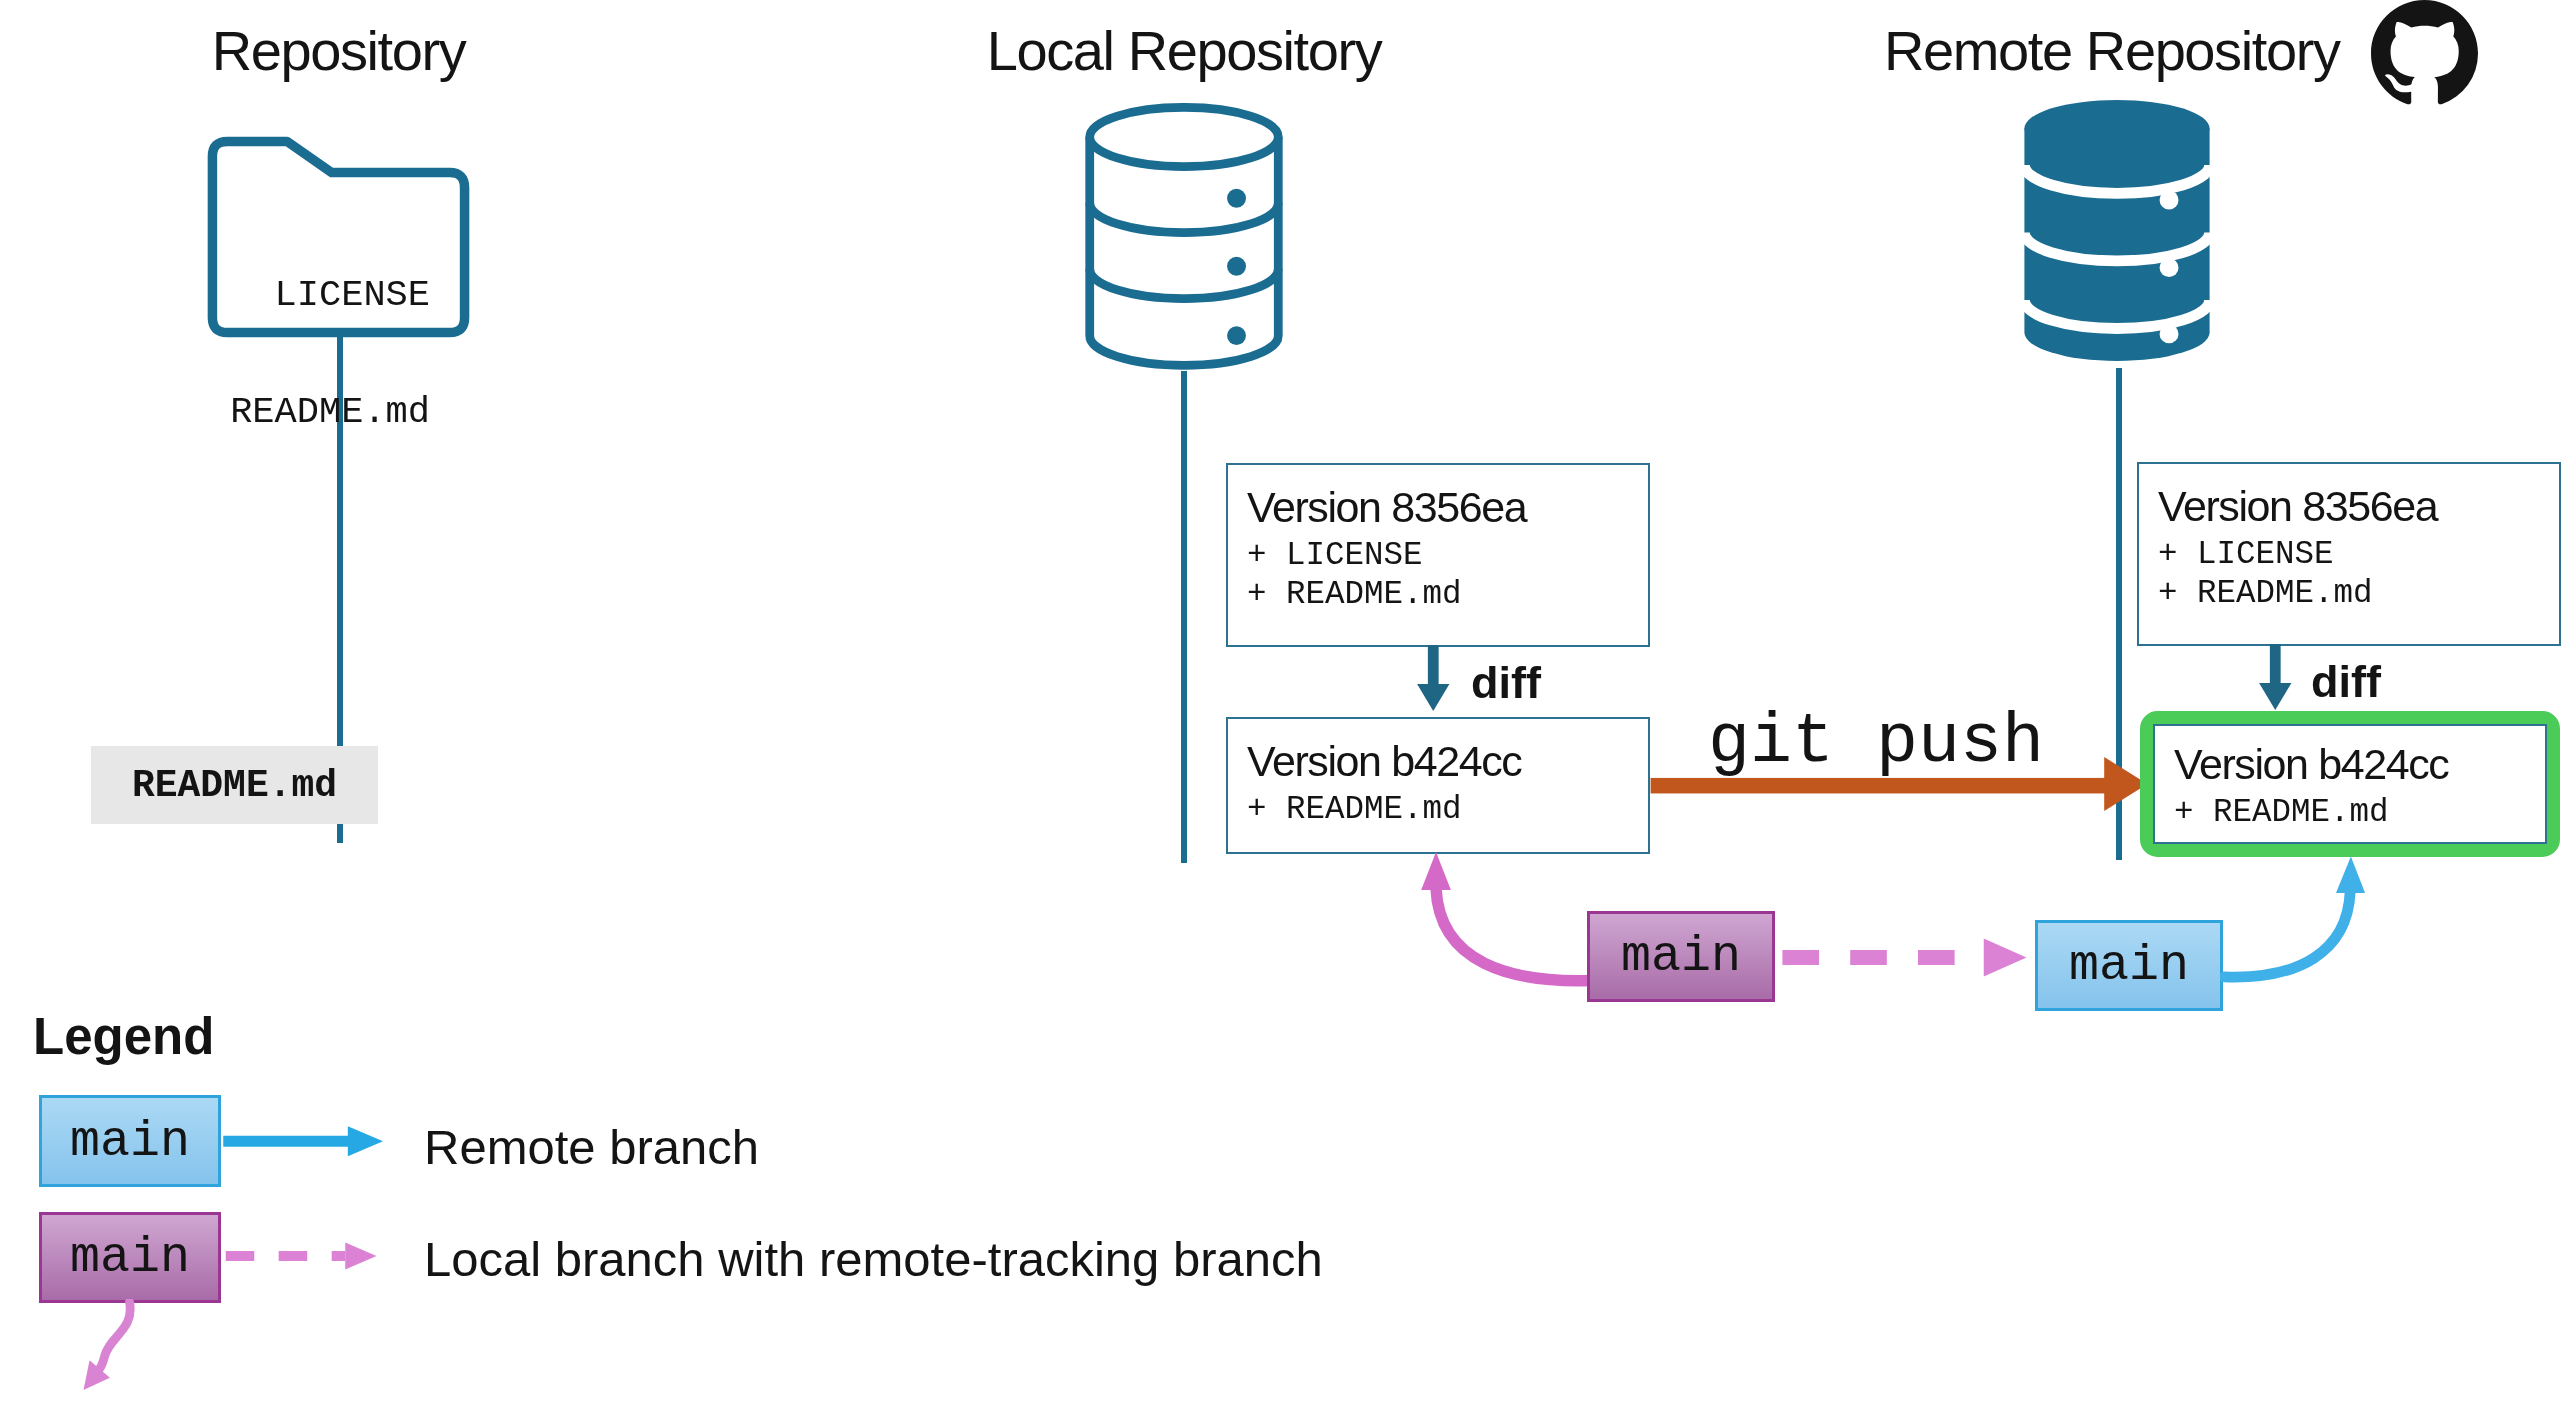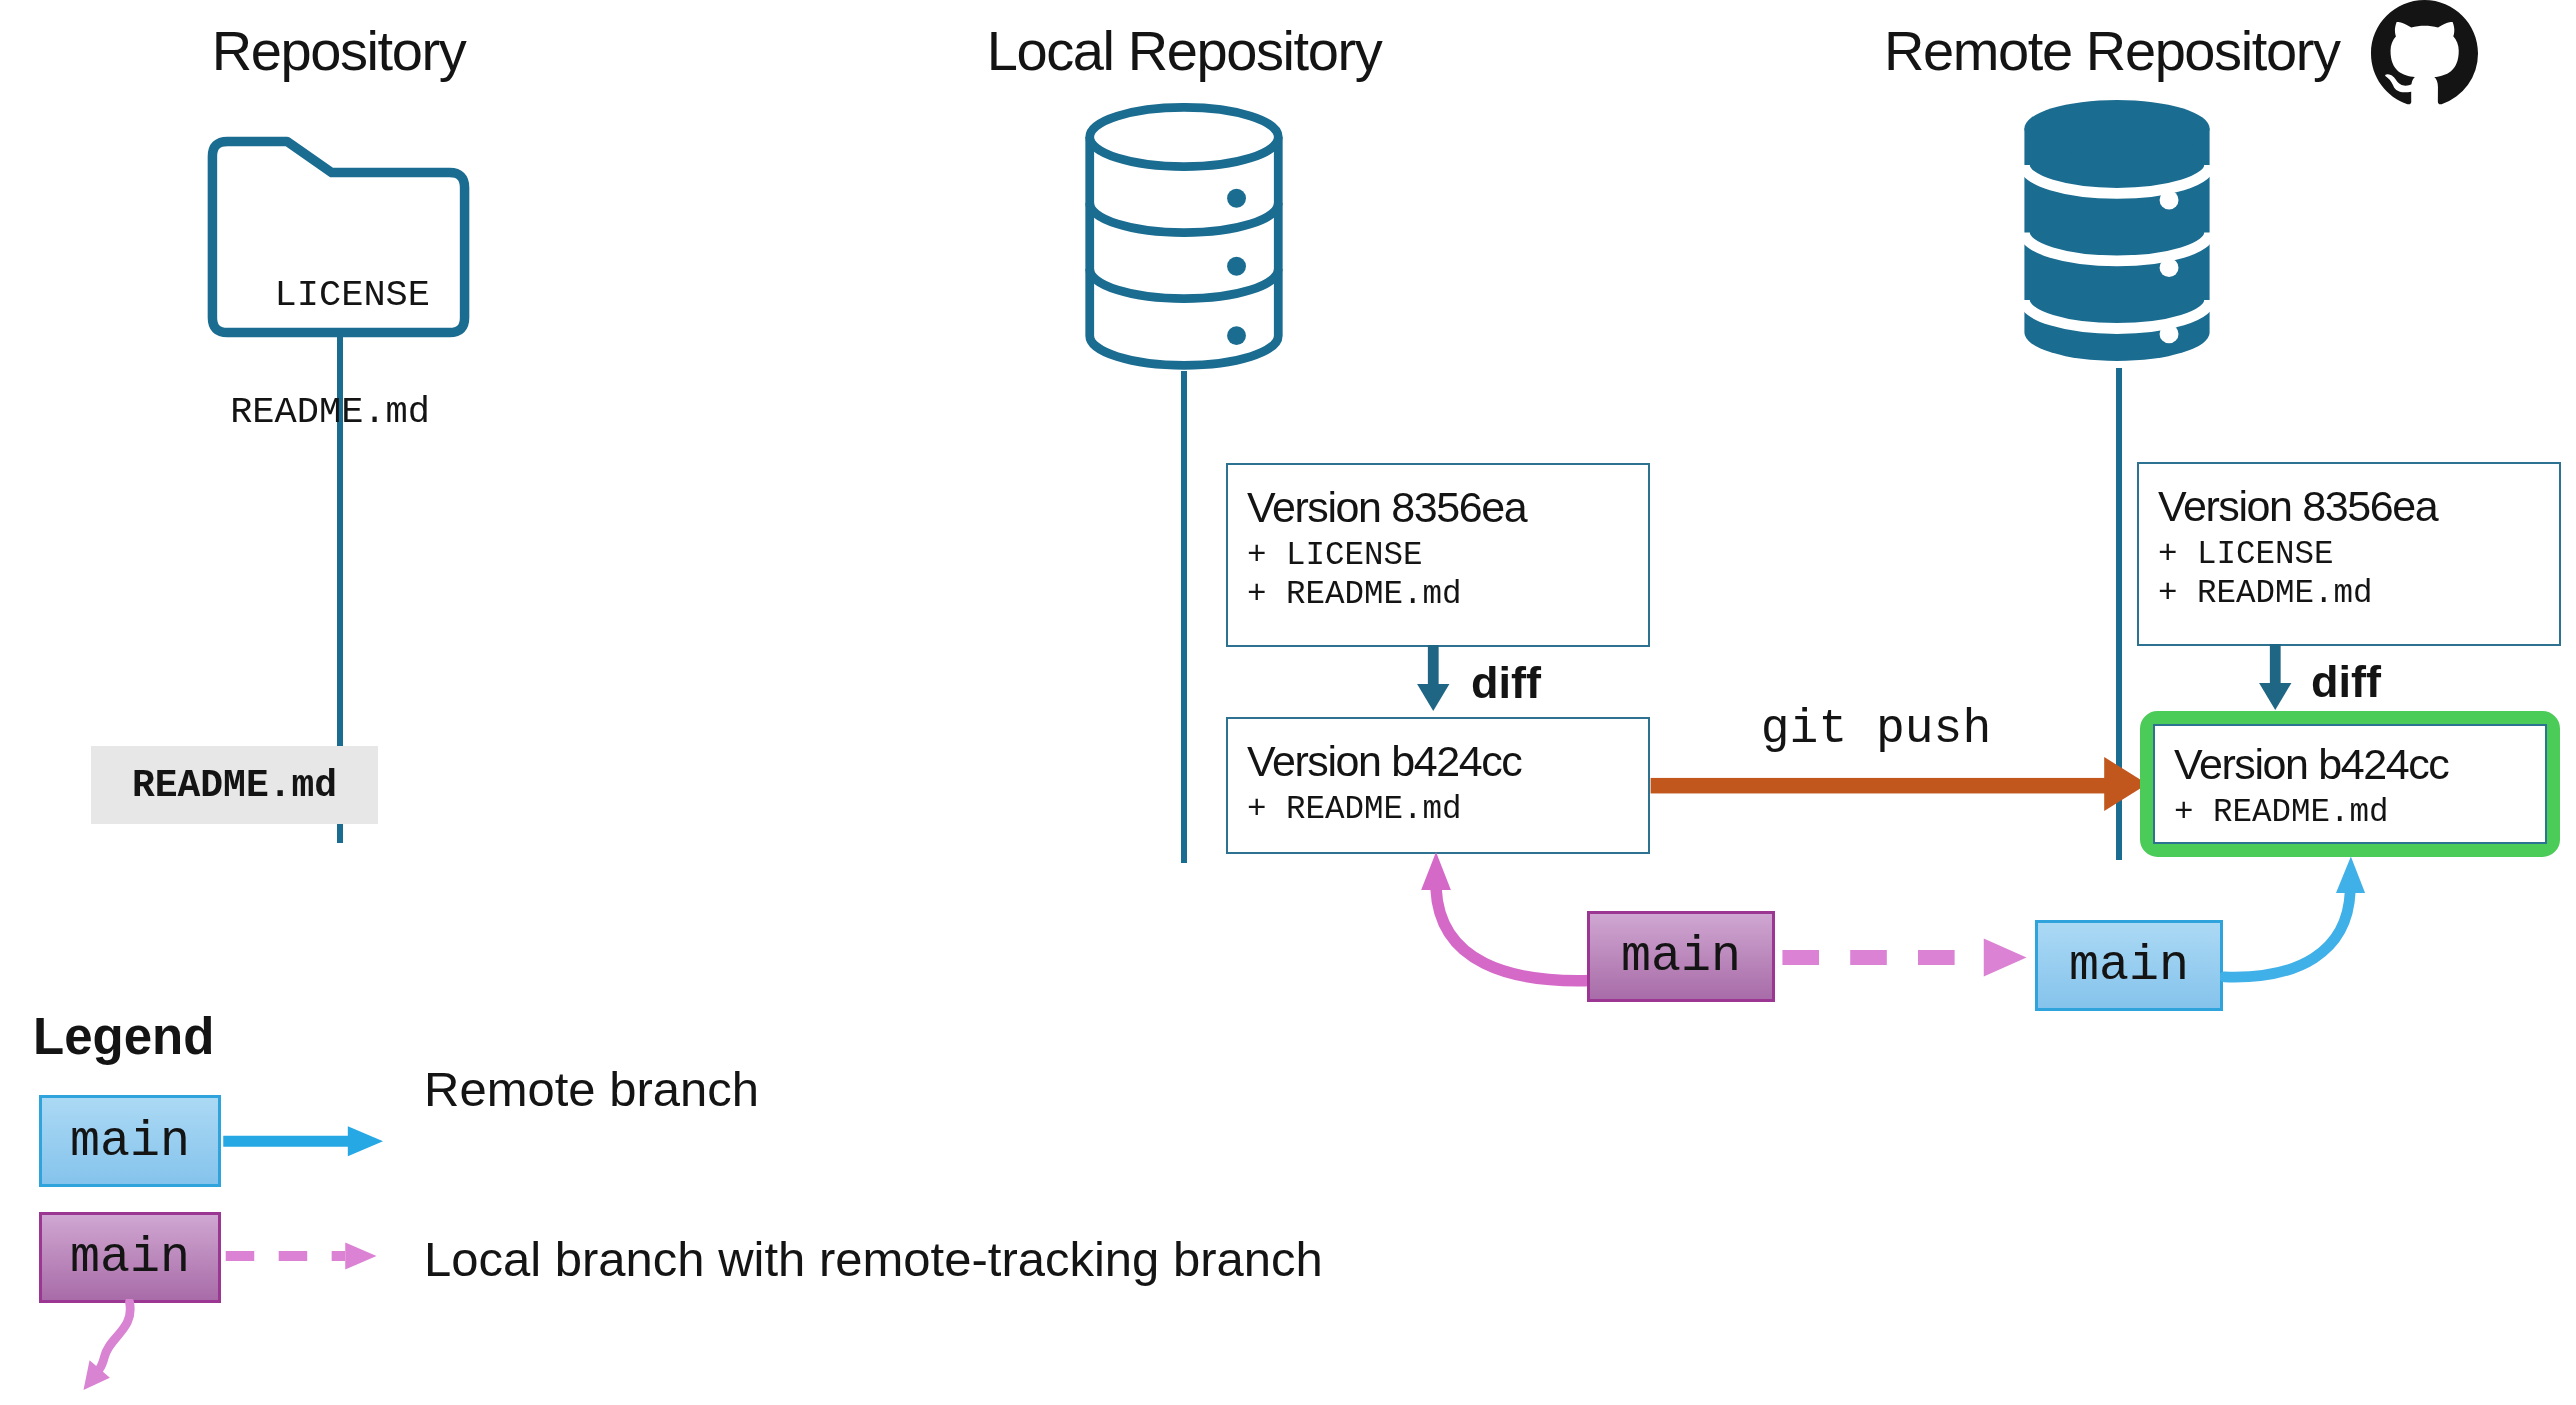--- a/index.html
+++ b/index.html
@@ -25,21 +25,21 @@
   .vbox .vtitle{font-size:43px;line-height:57px;letter-spacing:-1.4px;white-space:nowrap;}
   .vbox .vfile{font-family:"Liberation Mono", monospace;font-size:32.5px;line-height:39px;white-space:pre;}
   .vbox .vfile:first-of-type{margin-top:4.1px;}
 
   
   .greenwrap{border:13.5px solid #4BCB57;border-radius:17.6px;box-sizing:border-box;background:#4BCB57;}
   .greenwrap .vbox{width:100%;height:100%;padding-top:10.8px;}
 
   .diff-label{font-size:45px;font-weight:600;line-height:1;}
 
-  .gitpush{font-family:"Liberation Mono", monospace;font-size:48px;line-height:1.2;text-align:center;white-space:nowrap;}
+  .gitpush{font-family:"Liberation Mono", monospace;font-size:70px;line-height:1.2;text-align:center;white-space:nowrap;}
 
   
   .branchbox{box-sizing:border-box;display:flex;align-items:center;justify-content:center;
              font-family:"Liberation Mono", monospace;font-size:50px;}
   .branch-blue{background:linear-gradient(180deg,#ABD9F4,#85C3EC);border:3.4px solid #2FA3DC;}
   .branch-purple{background:linear-gradient(180deg,#CFA6D1,#A86CA8);border:3.4px solid #9C3693;}
 
   
   .legend-title{font-size:51px;font-weight:bold;line-height:1.1;}
   .legend-label{font-size:49px;line-height:51px;white-space:nowrap;}
@@ -163,21 +163,21 @@
 
   <div class="abs legend-title" style="left:33px;top:1009px;">Legend</div>
 
   <div class="abs branchbox branch-blue" style="left:39px;top:1095px;width:182px;height:92px;">
     <span>main</span>
   </div>
   <svg class="abs" style="left:223px;top:1125px;" width="163" height="32.5" viewBox="0 0 240 48">
     <line x1="0" y1="24" x2="186" y2="24" stroke="#25A8E3" stroke-width="16"></line>
     <polygon points="184,2 184,46 236,24" fill="#25A8E3"></polygon>
   </svg>
-  <div class="abs legend-label" style="left:424px;top:1064px;">Remote branch</div>
+  <div class="abs legend-label" style="left:424px;top:1122px;">Remote branch</div>
 
   <div class="abs branchbox branch-purple" style="left:39px;top:1212px;width:182px;height:91px;">
     <span>main</span>
   </div>
   <svg class="abs" style="left:223px;top:1241px;" width="163" height="30" viewBox="0 0 240 44">
     <line x1="4" y1="22" x2="180" y2="22" stroke="#DC82D4" stroke-width="15" stroke-dasharray="42 36"></line>
     <polygon points="180,2 180,42 226,22" fill="#DC82D4"></polygon>
   </svg>
   <div class="abs legend-label" style="left:424px;top:1234px;">Local branch with remote-tracking branch</div>
 

